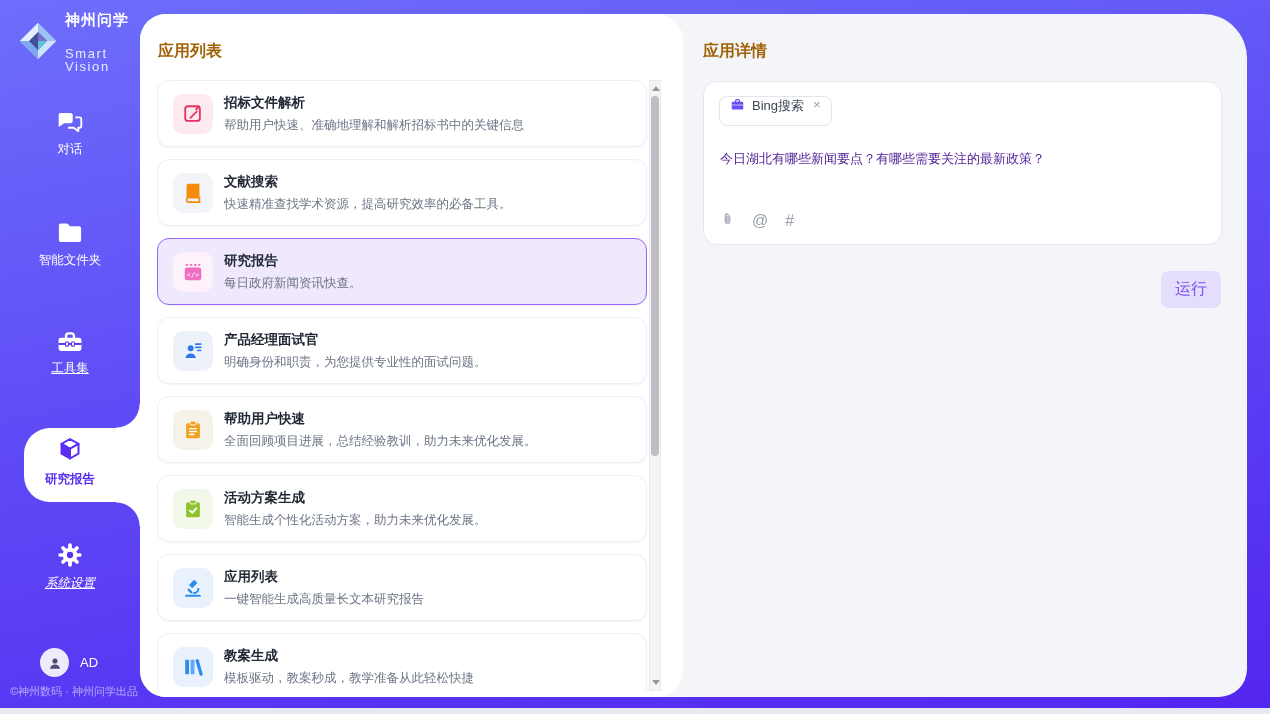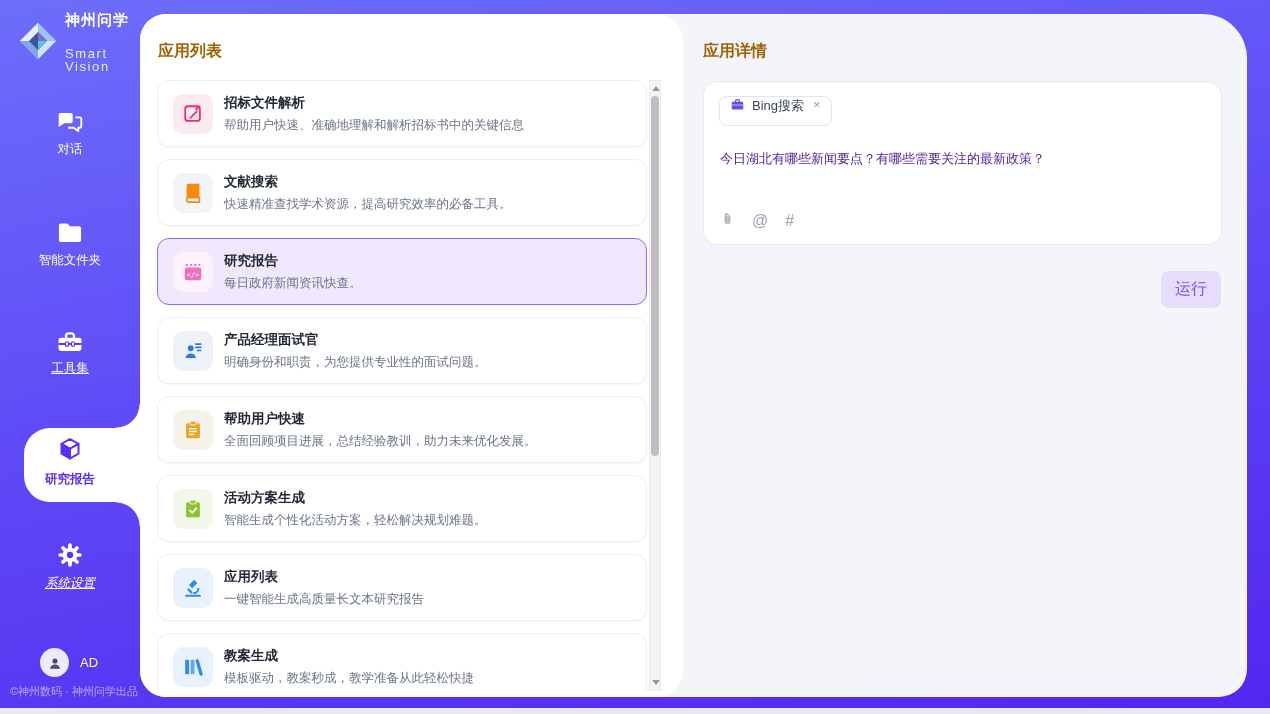--- a/index.html
+++ b/index.html
@@ -259,21 +259,21 @@
           <div class="app-card">
             <span class="card-icon" style="background: rgb(241, 247, 233); color: rgb(143, 195, 46);">
               <svg width="22" height="22" viewBox="0 0 24 24">
                 <rect x="4.5" y="4.5" width="15" height="16.5" rx="2" fill="currentColor"></rect>
                 <rect x="8.7" y="2.3" width="6.6" height="4.2" rx="1.2" fill="currentColor" stroke="#fff" stroke-width="1"></rect>
                 <path d="M8.7 13.7l2.5 2.5 4.4-5" fill="none" stroke="#fff" stroke-width="2" stroke-linecap="round" stroke-linejoin="round"></path>
               </svg>
             </span>
             <span class="card-text">
               <div class="card-title">活动方案生成</div>
-              <div class="card-desc">智能生成个性化活动方案，轻松解决规划难题。</div>
+              <div class="card-desc">智能生成个性化活动方案，助力未来优化发展。</div>
             </span>
           </div>
           <div class="app-card">
             <span class="card-icon" style="background: rgb(233, 242, 252); color: rgb(43, 141, 240);">
               <svg width="22" height="22" viewBox="0 0 24 24">
                 <path d="M13.2 3l3.6 3.6-5.6 5.6-3.6-3.6z" fill="currentColor"></path>
                 <path d="M7.2 13.8l3 3" stroke="currentColor" stroke-width="2.4" stroke-linecap="round"></path>
                 <path d="M12 17.5c3.8 0 6-2.3 6-5.6" fill="none" stroke="currentColor" stroke-width="2"></path>
                 <path d="M4.5 20.5h15" stroke="currentColor" stroke-width="2.2" stroke-linecap="round"></path>
               </svg>

